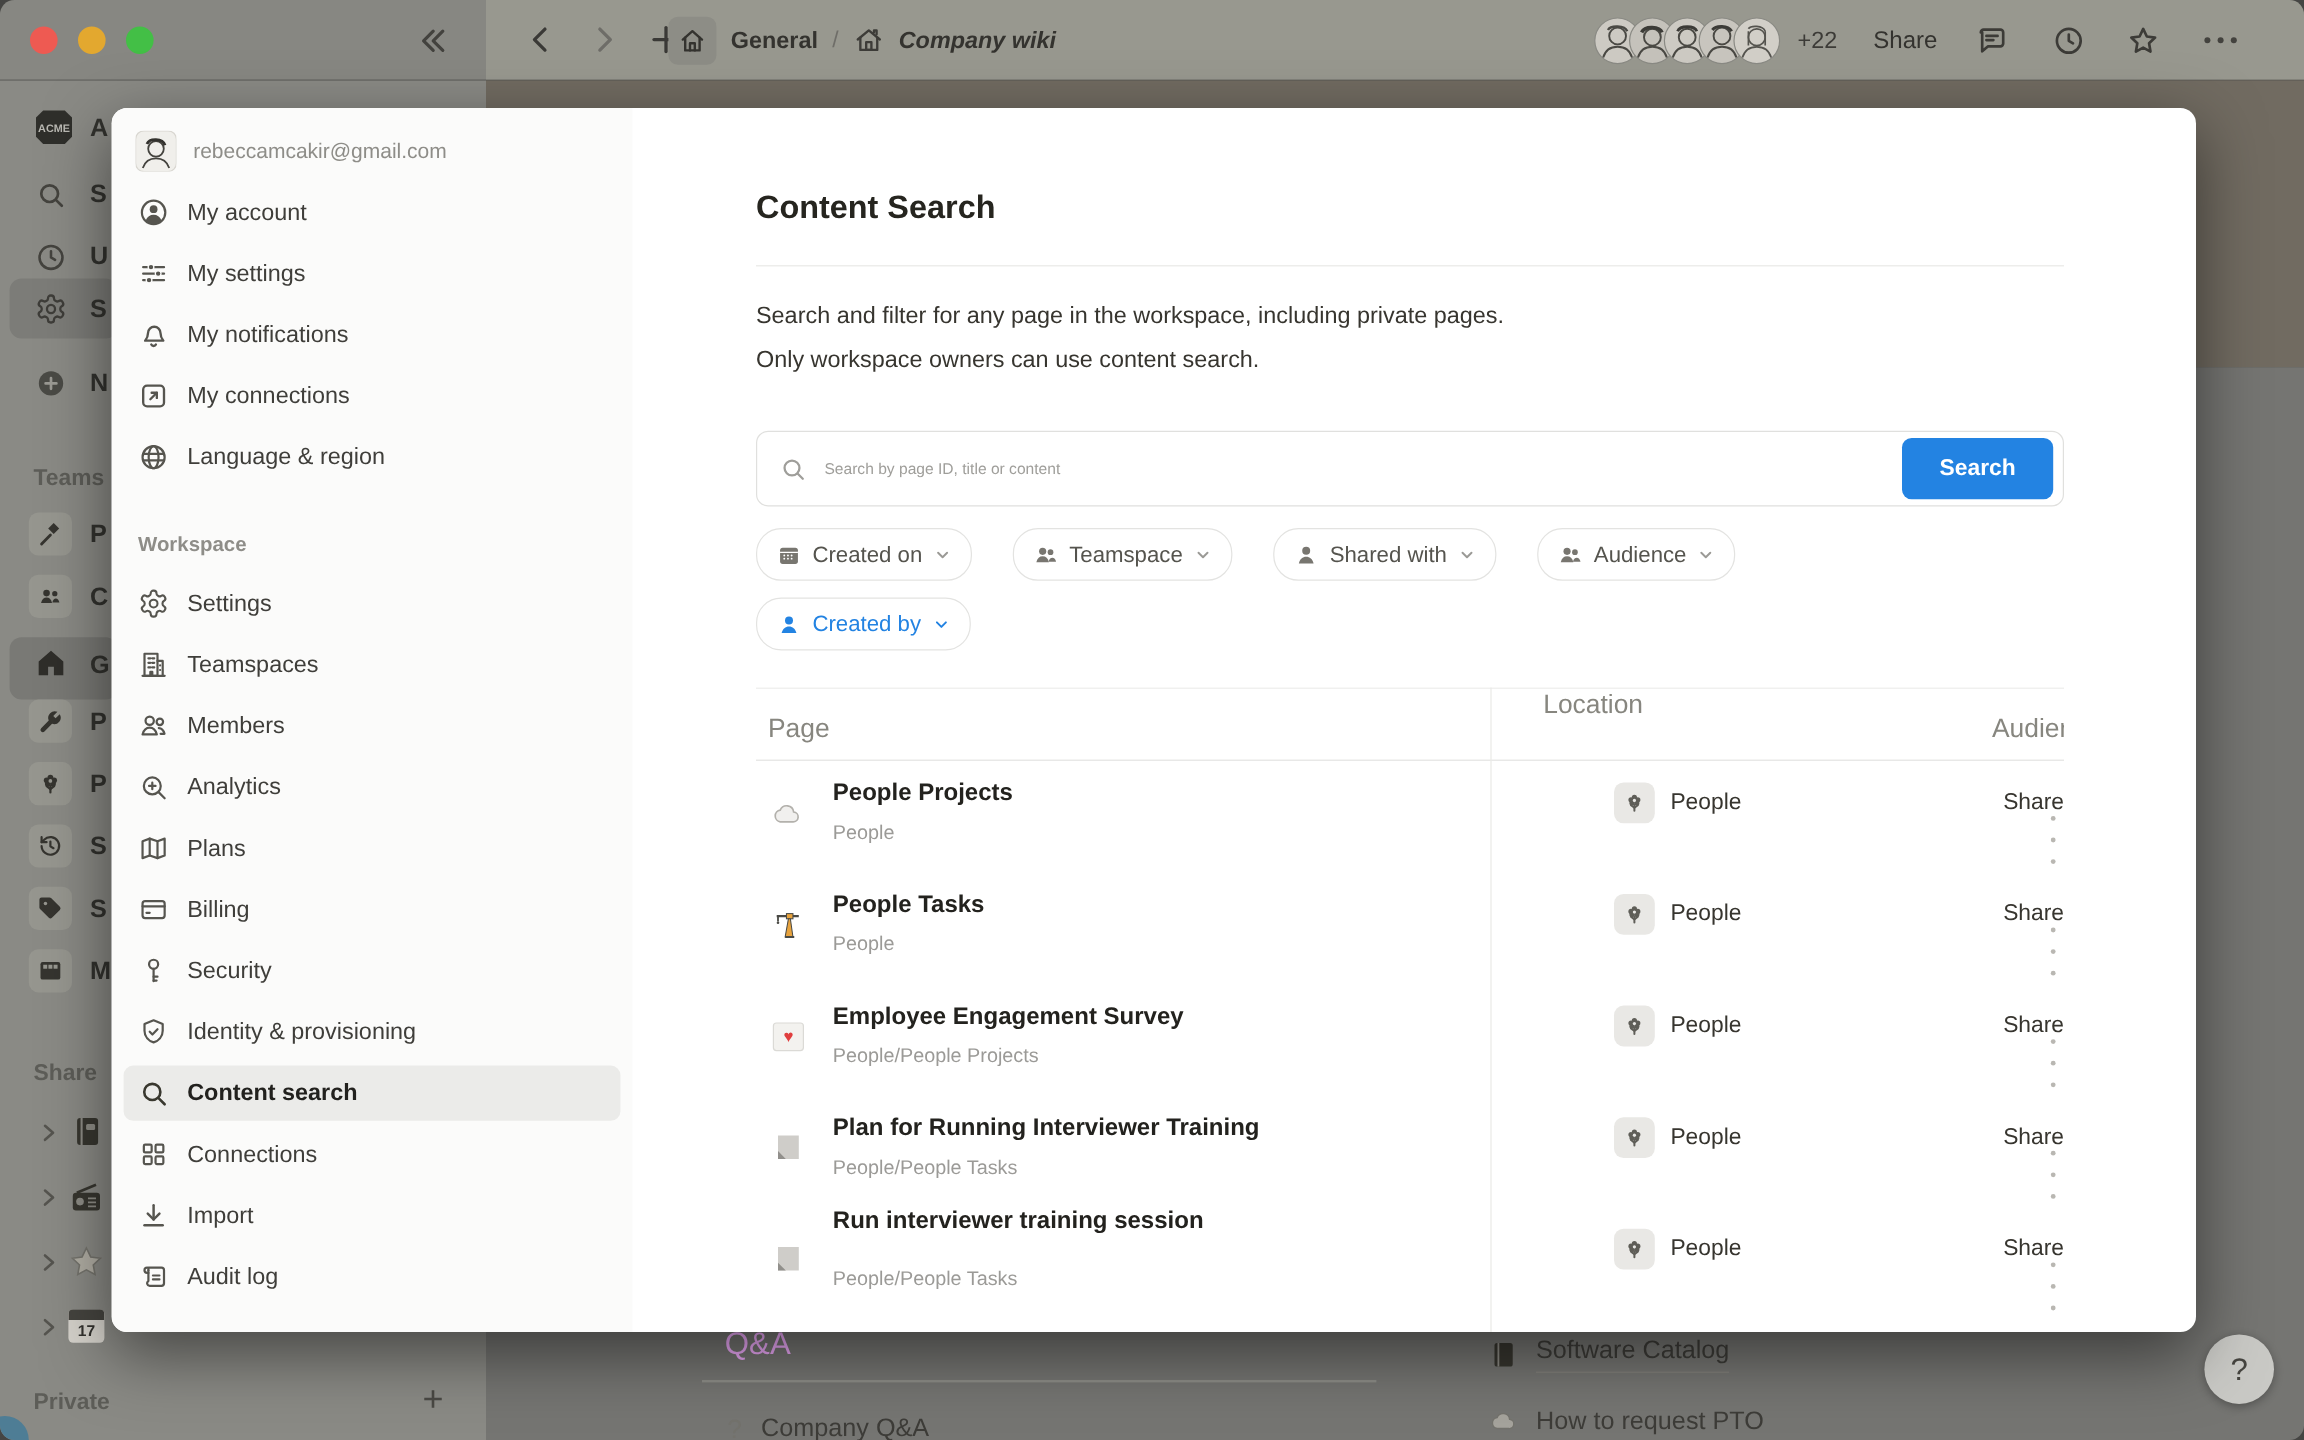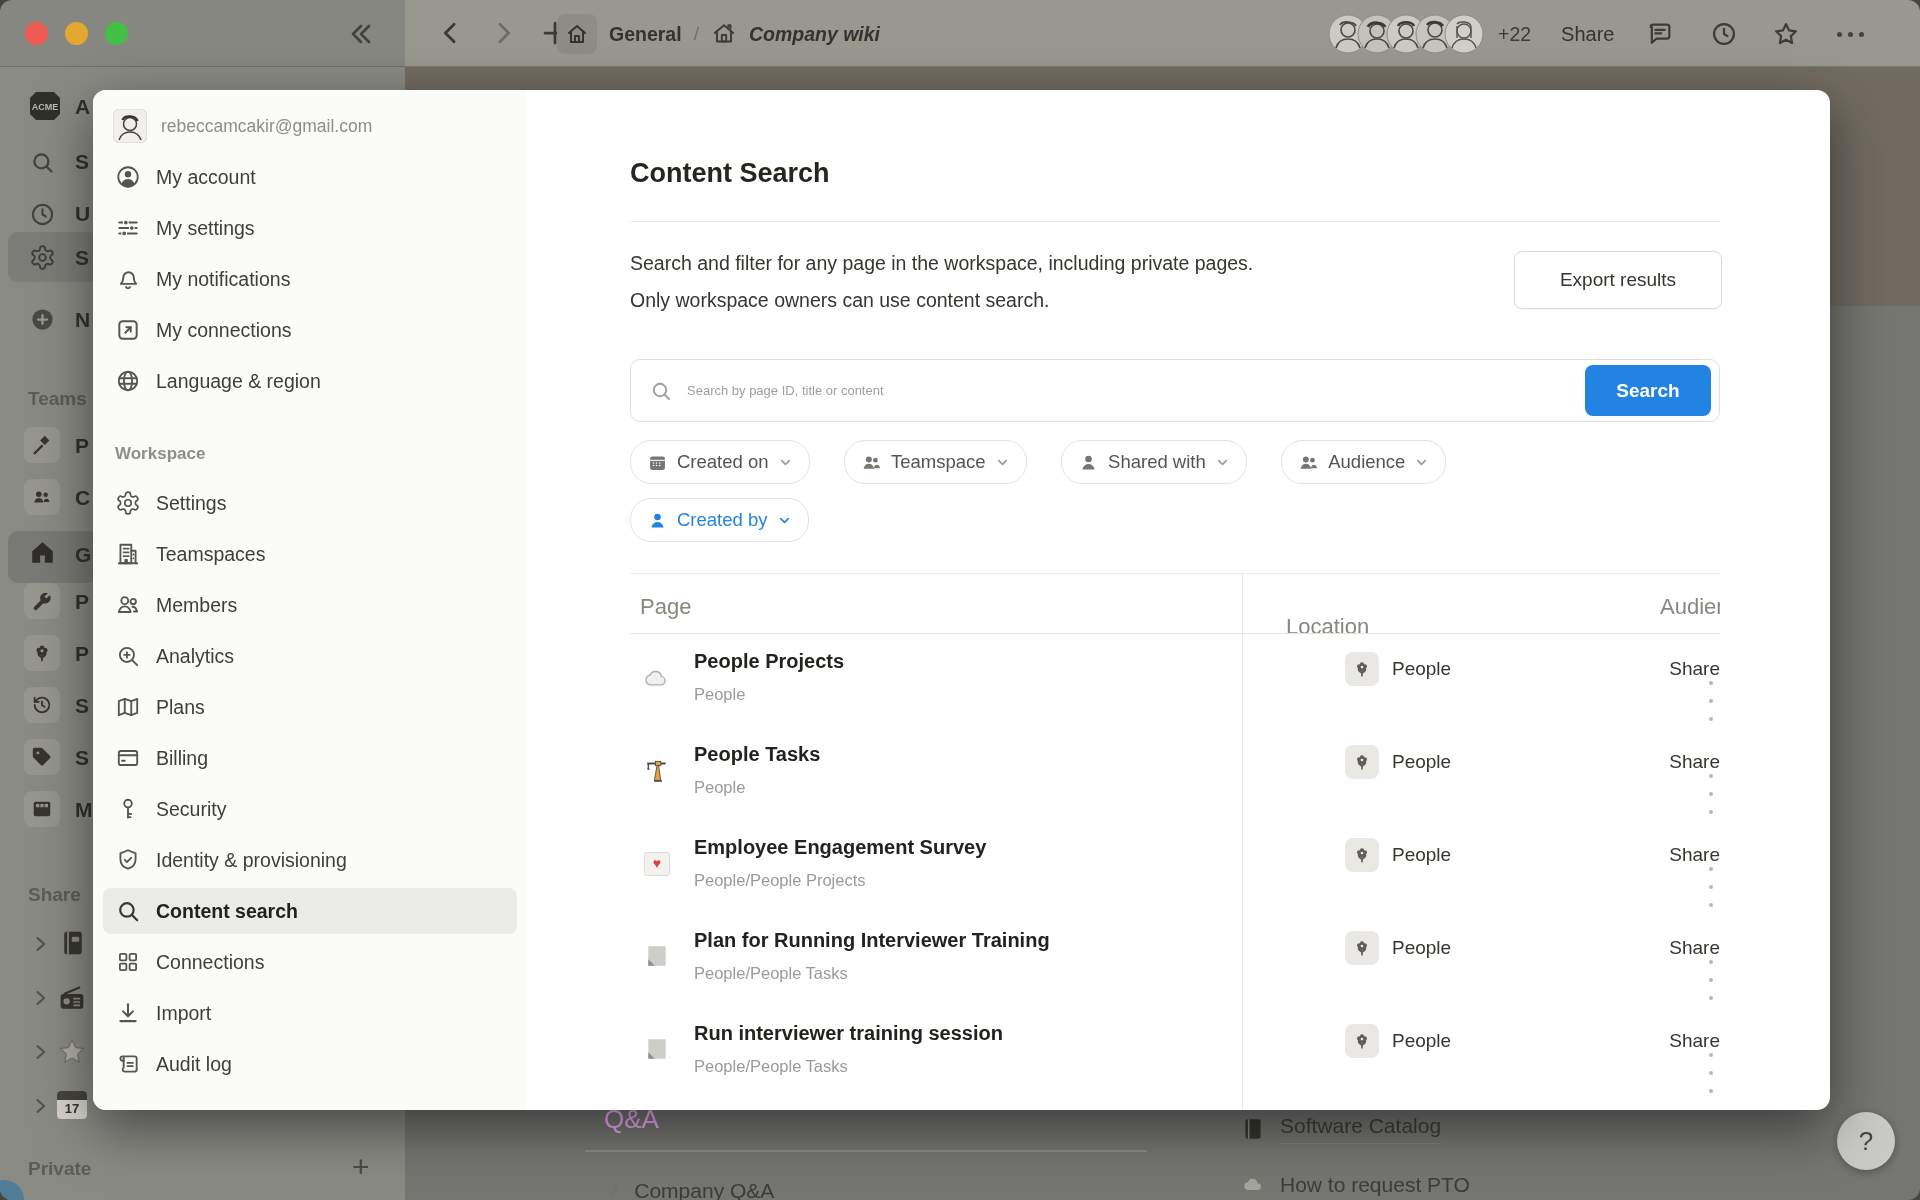--- a/index.html
+++ b/index.html
@@ -551,21 +551,20 @@
     </div>
 
     <div class="main">
       <div class="abs ctitle" style="left:103px;top:68px;">Content Search</div>
       <div class="abs" style="left:103px;top:131px;width:1090px;height:1px;background:#e9e9e7;"></div>
 
       <div class="abs desc" style="left:103px;top:155px;width:880px;">
         <span>Search and filter for any page in the workspace, including private pages.</span><br>
         <span>Only workspace owners can use content search.</span>
       </div>
-      <div class="abs btn-outline" style="left:987px;top:161px;width:206px;height:56px;">Export results</div>
 
       <div class="abs search-wrap" style="left:103px;top:269px;width:1090px;height:63px;box-sizing:border-box;padding:0 8px 0 18px;">
         <svg width="24" height="24" viewBox="0 0 24 24" style="margin-right:12px;">
             <g class="ic" style="stroke:#9f9e9a;stroke-width:1.9;">
               <circle cx="11" cy="11" r="6.2"></circle>
               <path d="M15.8 15.8L20 20"></path>
             </g>
           </svg>
         <input type="text" placeholder="Search by page ID, title or content" style="">
         <div class="btn-blue" style="width:126px;height:51px;flex:0 0 auto;">Search</div>
@@ -634,21 +633,21 @@
             </svg>
           <span>Created by</span>
           <svg width="15" height="15" viewBox="0 0 24 24">
               <path class="ic" style="stroke:#2383e2;stroke-width:2.6;" d="M6 9l6 6 6-6"></path>
             </svg>
         </span>
       </div>
 
       <div class="abs" style="left:103px;top:483px;width:1090px;height:1px;background:#ededeb;"></div>
       <div class="abs th" style="left:113px;top:504px;">Page</div>
-      <div class="abs th" style="left:759px;top:524px;">Location</div>
+      <div class="abs th" style="left:759px;top:484px;">Location</div>
       <div class="abs th" style="left:1133px;top:504px;width:60px;overflow:hidden;">Audien</div>
       <div class="abs" style="left:103px;top:543px;width:1090px;height:1px;background:#e3e3e1;"></div>
       <div class="abs" style="left:715px;top:483px;width:1px;height:537px;background:#e9e9e7;"></div>
 
       <div class="abs" style="left:103px;top:543px;width:1090px;height:93px;">
         <div class="abs" style="left:12px;top:32px;"><svg width="28" height="28" viewBox="0 0 24 24">
               <path d="M7 17h9a3.5 3.5 0 0 0 .6-7A5 5 0 0 0 7 8.7 4.2 4.2 0 0 0 7 17z" fill="#f1f0ee" stroke="#b3b1ac" stroke-width="1.2"></path>
             </svg></div>
         <div class="abs row-title" style="left:64px;top:17px;">People Projects</div>
         <div class="abs row-path" style="left:64px;top:47px;">People</div>
@@ -764,21 +763,21 @@
           </span>
         <span class="cell-text">People</span>
       </div>
       <div class="abs cell-text" style="left:1093px;top:847px;width:100px;text-align:right;overflow:hidden;">Share</div>
 
       <div class="abs" style="left:103px;top:915px;width:1090px;height:93px;">
         <div class="abs" style="left:14px;top:31px;"><svg width="26" height="26" viewBox="0 0 24 24">
               <path d="M4 3h16v18H4z" fill="#cfcdc9"></path>
               <path d="M4 21v-6l6 6z" fill="#918f8b"></path>
             </svg></div>
-        <div class="abs row-title" style="left:64px;top:17px;text-align:center;">Run interviewer training session</div>
+        <div class="abs row-title" style="left:64px;top:1px;text-align:center;">Run interviewer training session</div>
         <div class="abs row-path" style="left:64px;top:47px;">People/People Tasks</div>
         <span class="abs rowdots" style="left:1077px;top:40px;"><i></i><i></i><i></i></span>
       </div>
       <div class="abs" style="left:818px;top:934px;display:flex;align-items:center;gap:13px;">
         <span class="loc-tile">
             <svg width="20" height="20" viewBox="0 0 24 24">
               <g fill="#5f5e58">
                 <circle cx="12" cy="6.5" r="2.6"></circle>
                 <circle cx="8.6" cy="9" r="2.6"></circle>
                 <circle cx="15.4" cy="9" r="2.6"></circle>

